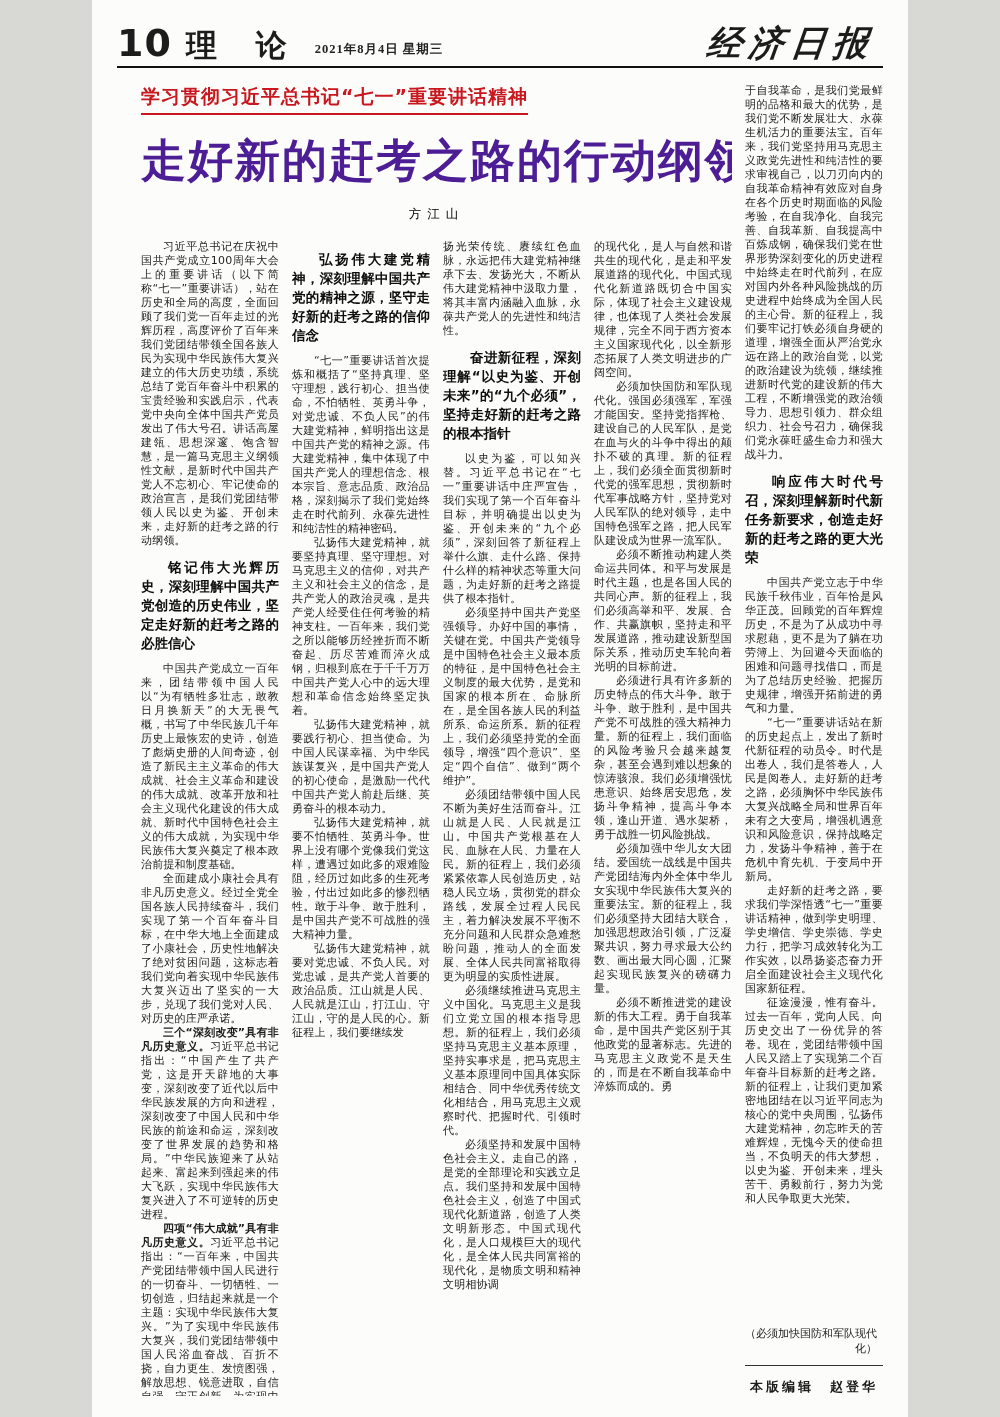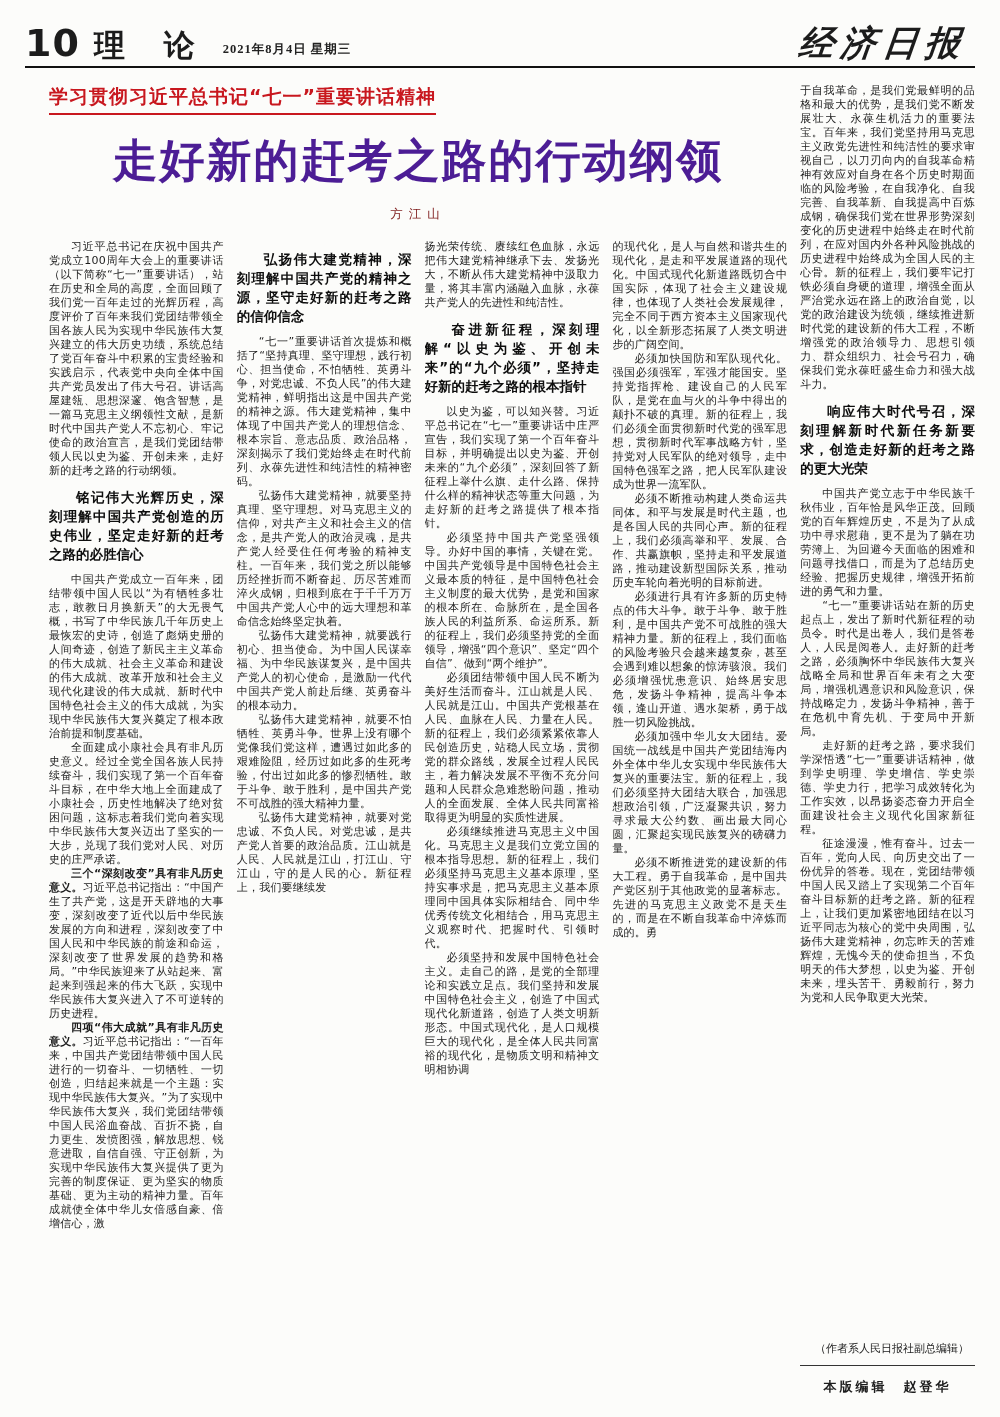--- a/index.html
+++ b/index.html
@@ -1,18 +1,18 @@
 <!DOCTYPE html>
 <html><head>
 <meta charset="utf-8">
 <style>
   html,body{margin:0;padding:0;background:#d8d8d4;}
   .page{
     position:relative;
-    width:1000px;height:1417px;
+    width:816px;height:1417px;
     margin:0 auto;
     background:#fcfcfa;
     box-sizing:border-box;
     padding:14px 25px 18px 25px;
     font-family:"DejaVu Sans","Liberation Sans",sans-serif;
     color:#1c1c1c;
     overflow:hidden;
   }
   
   .mast-row{display:flex;align-items:flex-end;justify-content:space-between;height:48px;}
@@ -53,21 +53,21 @@
     font-size:45px;font-weight:900;
     letter-spacing:2px;
     margin-top:16px;
     color:#4c1d95;
     white-space:nowrap;
   }
   .byline{
     text-align:center;
     font-size:12.5px;
     letter-spacing:6px;
-    color:#7f1d1d;
+    color:#000000;
     margin-top:15px;
     font-family:"DejaVu Serif","Liberation Serif",serif;
   }
 
   .col{grid-row:2;overflow:hidden;}
   .col5{grid-column:5;grid-row:1/3;display:flex;flex-direction:column;}
   .col5 .col-flow{flex:1 1 auto;overflow:hidden;}
 
   .body-p{
     margin:0;
@@ -167,20 +167,20 @@
     <div class="col col5">
       <div class="col-flow">
           <p class="body-p no-indent">于自我革命，是我们党最鲜明的品格和最大的优势，是我们党不断发展壮大、永葆生机活力的重要法宝。百年来，我们党坚持用马克思主义政党先进性和纯洁性的要求审视自己，以刀刃向内的自我革命精神有效应对自身在各个历史时期面临的风险考验，在自我净化、自我完善、自我革新、自我提高中百炼成钢，确保我们党在世界形势深刻变化的历史进程中始终走在时代前列，在应对国内外各种风险挑战的历史进程中始终成为全国人民的主心骨。新的征程上，我们要牢记打铁必须自身硬的道理，增强全面从严治党永远在路上的政治自觉，以党的政治建设为统领，继续推进新时代党的建设新的伟大工程，不断增强党的政治领导力、思想引领力、群众组织力、社会号召力，确保我们党永葆旺盛生命力和强大战斗力。</p>
           <h3 class="col-heading">响应伟大时代号召，深刻理解新时代新任务新要求，创造走好新的赶考之路的更大光荣</h3>
           <p class="body-p">中国共产党立志于中华民族千秋伟业，百年恰是风华正茂。回顾党的百年辉煌历史，不是为了从成功中寻求慰藉，更不是为了躺在功劳簿上、为回避今天面临的困难和问题寻找借口，而是为了总结历史经验、把握历史规律，增强开拓前进的勇气和力量。</p>
           <p class="body-p">“七一”重要讲话站在新的历史起点上，发出了新时代新征程的动员令。时代是出卷人，我们是答卷人，人民是阅卷人。走好新的赶考之路，必须胸怀中华民族伟大复兴战略全局和世界百年未有之大变局，增强机遇意识和风险意识，保持战略定力，发扬斗争精神，善于在危机中育先机、于变局中开新局。</p>
           <p class="body-p">走好新的赶考之路，要求我们学深悟透“七一”重要讲话精神，做到学史明理、学史增信、学史崇德、学史力行，把学习成效转化为工作实效，以昂扬姿态奋力开启全面建设社会主义现代化国家新征程。</p>
           <p class="body-p">征途漫漫，惟有奋斗。过去一百年，党向人民、向历史交出了一份优异的答卷。现在，党团结带领中国人民又踏上了实现第二个百年奋斗目标新的赶考之路。新的征程上，让我们更加紧密地团结在以习近平同志为核心的党中央周围，弘扬伟大建党精神，勿忘昨天的苦难辉煌，无愧今天的使命担当，不负明天的伟大梦想，以史为鉴、开创未来，埋头苦干、勇毅前行，努力为党和人民争取更大光荣。</p>
         </div>
       <div class="colophon">
-        <div class="author-note">（作者系人民日报社副总编辑）</div>
+        <div class="author-note">（必须加快国防和军队现代化）</div>
         <div class="editor-rule"></div>
         <div class="editor-line">本版编辑　赵登华</div>
       </div>
     </div>
 
   </div>
 </div>
 
 </body></html>

